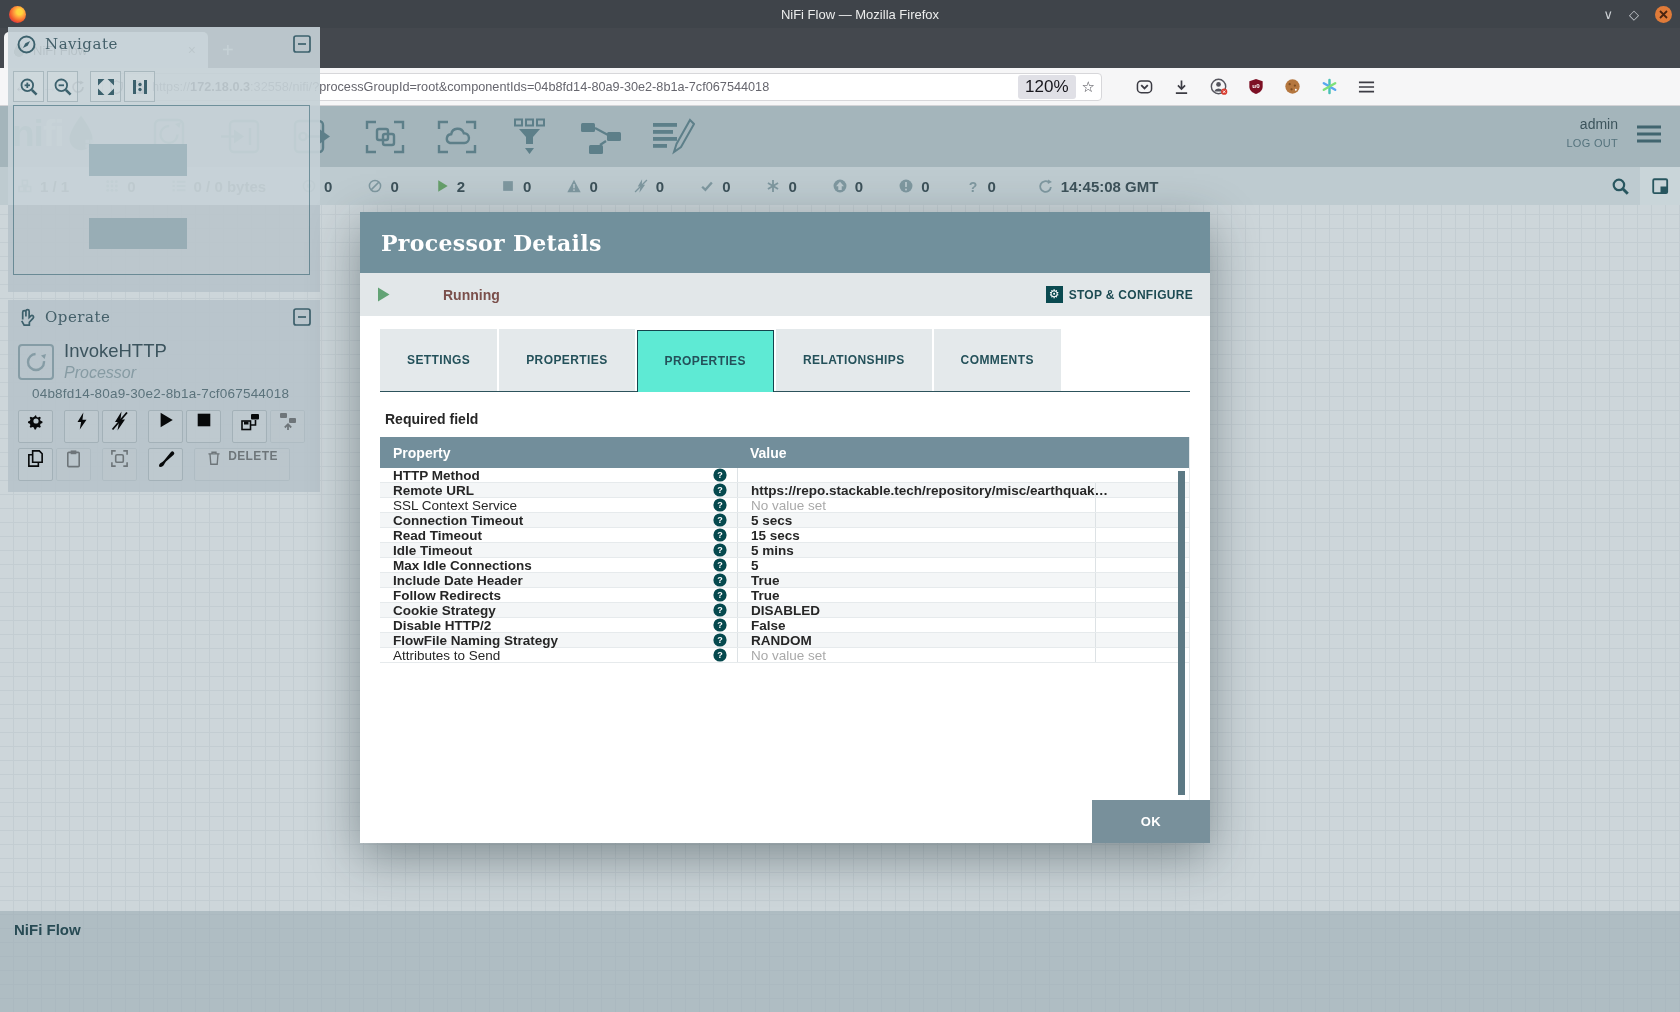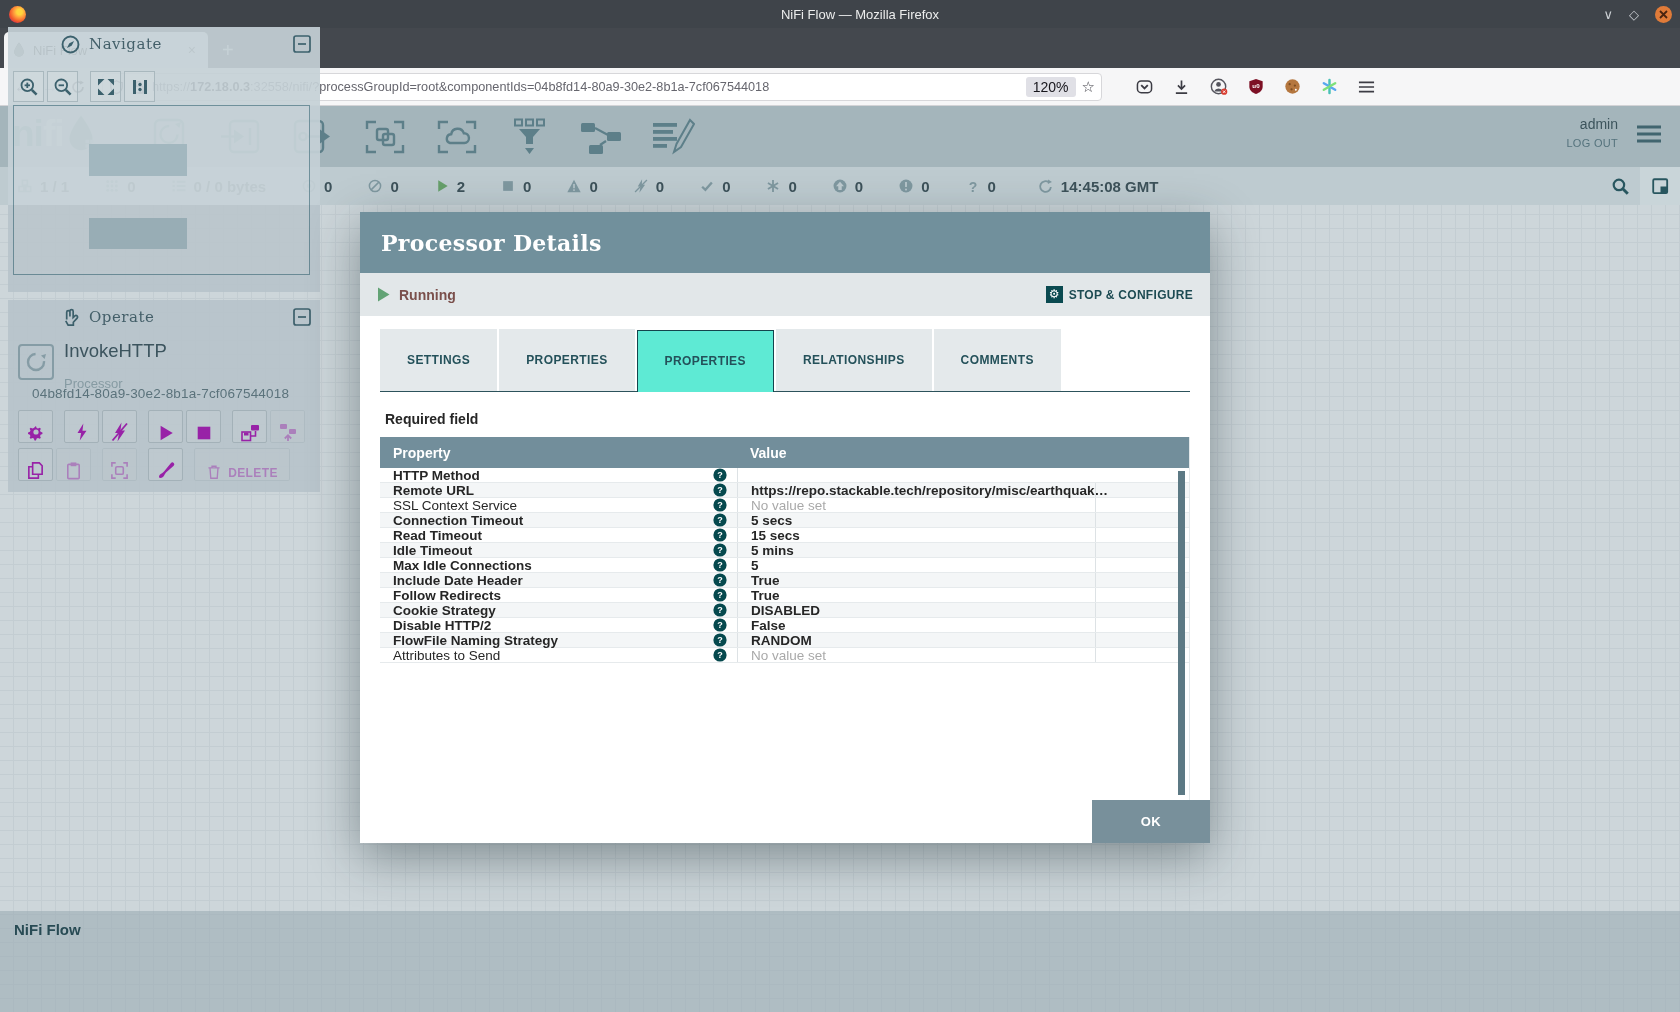--- a/index.html
+++ b/index.html
@@ -25,21 +25,21 @@
   .newtab { color:#d6d7da; font-size:20px; margin-left:14px; margin-bottom:8px; line-height:1; }
 
   .urlbar { position:absolute; left:0; top:68px; width:1680px; height:38px; background:#f6f6f7;
     border-bottom:1px solid #d3d3d6; display:flex; align-items:center; }
   .navbtn { width:28px; text-align:center; color:#33333b; font-size:16px; }
   .navbtn.disabled { color:#b4b4bc; }
   .url-field { margin-left:10px; width:1000px; height:28px; background:#ffffff; border:1px solid #d7d7da;
     border-radius:4px; display:flex; align-items:center; padding:0 6px; }
   .url-text { flex:1; font-size:12.7px; color:#66666e; white-space:nowrap; overflow:hidden; margin-left:6px; }
   .url-text b { color:#17161c; font-weight:700; }
-  .zoom-chip { background:#e0e0e6; color:#17161c; border-radius:3px; font-size:14px; padding:2px 7px; margin:0 6px; }
+  .zoom-chip { background:#e0e0e6; color:#17161c; border-radius:3px; font-size:17px; padding:2px 7px; margin:0 6px; }
   .star { color:#43434b; font-size:15px; }
   .bar-icons { display:flex; align-items:center; gap:20px; margin-left:34px; color:#3c3c44; }
 
   
   .nifi-toolbar { position:absolute; left:0; top:106px; width:1680px; height:61px; background:#a4b5bb; }
   .nifi-logo { position:absolute; left:12px; top:8px; display:flex; align-items:flex-end; }
   .nifi-logo .word { font-size:37px; font-weight:700; letter-spacing:-1px; line-height:40px; color:#5d7d87; }
   .nifi-logo .word i { font-style:normal; color:#ccd7da; }
   .tool-icons { position:absolute; left:146px; top:11px; display:flex; gap:26px; color:#5d7f89; }
   .tool-icons .tico { width:46px; height:40px; display:flex; align-items:center; justify-content:center; }
@@ -60,52 +60,52 @@
   .sb-sq { width:40px; height:38px; display:flex; align-items:center; justify-content:center; color:#28565f; }
   .sb-sq.lite { background:#c9d5d9; }
 
   
   .canvas { position:absolute; left:0; top:205px; width:1680px; height:807px; background-color:#dde5e8;
     background-image:repeating-linear-gradient(0deg, transparent 0 13px, #d2dbdf 13px 14px),
                      repeating-linear-gradient(90deg, transparent 0 13px, #d2dbdf 13px 14px); }
   .dim { position:absolute; left:0; top:205px; width:1680px; height:807px; background:rgba(70,92,101,.10); z-index:20; }
 
   .panel { position:absolute; width:312px; background:rgba(196,208,214,.92); z-index:10; color:#3c616d; }
-  .panel-hd { display:flex; align-items:center; height:34px; padding:0 9px;margin-left:44px; }
+  .panel-hd { display:flex; align-items:center; height:34px; padding:0 9px; }
   .panel-hd .p-title { font-family:"DejaVu Serif", serif; font-size:15px; color:#44606a; margin-left:9px; letter-spacing:.5px; flex:1; }
   #navigate { left:8px; top:27px; height:265px; }
   .nav-btns { display:flex; margin:10px 0 0 5px; }
   .sq-btn { width:31px; height:31px; border:1px solid #a9b8be; display:flex; align-items:center; justify-content:center; color:#3c616d; background:rgba(255,255,255,.10); }
   .sq-btn + .sq-btn { margin-left:3px; }
   .gap { width:12px; }
   .birdseye { position:absolute; left:5px; top:78px; width:297px; height:170px; border:1px solid #6f909b; background:rgba(255,255,255,.06); }
   .be-rect { position:absolute; background:#a2b7bf; }
 
   #operate { left:8px; top:300px; height:192px; }
   .op-name { position:absolute; left:56px; top:40px; font-size:18.5px; color:#3b545e; }
-  .op-type { position:absolute; left:56px; top:76px; font-size:13px; color:#8ea3ab; }
+  .op-type { position:absolute; left:56px; top:64px; font-size:16px; color:#8ea3ab;font-style:italic; }
   .op-icon { position:absolute; left:10px; top:44px; width:36px; height:36px; border:2px solid #8da4ad; border-radius:4px;
     color:#8da4ad; display:flex; align-items:center; justify-content:center; }
   .op-id { position:absolute; left:24px; top:86px; font-size:13.5px; color:#5e767f; letter-spacing:.2px; }
   .op-row { position:absolute; left:10px; display:flex; }
-  .op-btn { width:35px; height:33px; border:1px solid #aebcc2; border-radius:2px; display:flex; align-items:flex-end; justify-content:center;
-    color:#a21caf; background:rgba(255,255,255,.10); margin-right:3px; }
+  .op-btn { width:35px; height:33px; border:1px solid #aebcc2; border-radius:2px; display:flex; align-items:flex-start; justify-content:center;
+    color:#000000; background:rgba(255,255,255,.10); margin-right:3px; }
   .op-btn.sp { margin-left:8px; }
   .op-btn.off { opacity:.42; }
   .op-del { width:96px; font-size:12px; font-weight:700; letter-spacing:.4px; gap:6px; }
 
   .crumb { position:absolute; left:0; top:911px; width:1680px; height:101px; background:rgba(160,178,186,.55); z-index:8; }
   .crumb span { position:absolute; left:14px; top:10px; font-size:15px; font-weight:700; color:#254a53; }
 
   
   .dialog { position:absolute; left:360px; top:212px; width:850px; height:631px; background:#ffffff; z-index:30;
     box-shadow:0 14px 46px rgba(20,35,40,.42); }
   .dlg-hd { height:61px; background:#71909c; display:flex; align-items:center; padding:0 21px; }
   .dlg-title { font-family:"DejaVu Serif", serif; font-size:22px; font-weight:700; color:#ffffff; letter-spacing:.3px; }
-  .dlg-status { height:43px; background:#e2e7e9; display:flex; align-items:center; padding:0 17px; }
+  .dlg-status { height:43px; background:#e2e7e9; display:flex; align-items:center; padding:0 17px;gap:44px; }
   .run-label { margin-left:9px; font-size:14px; font-weight:700; color:#7a4f4b; }
   .stopcfg { margin-left:auto; display:flex; align-items:center; gap:6px; }
   .stopcfg .gearbox { width:17px; height:17px; background:#0a4a50; color:#fff; font-size:12px; line-height:17px; text-align:center; }
   .stopcfg .sc-label { font-size:12px; font-weight:700; color:#1d4b53; letter-spacing:.3px; }
 
   .dlg-body { position:relative; padding:0 20px; }
   .tabs { display:flex; margin-top:13px; border-bottom:1px solid #2c525b; }
   .tab { padding:12px 27px; line-height:38px; background:#e4e9eb; color:#24515a; font-size:12px; font-weight:700;
     letter-spacing:.4px; margin-right:2px; }
   .tab.active { background:#5eead4; border:1px solid #14454d; border-bottom:none; line-height:37px; position:relative; top:1px; }

